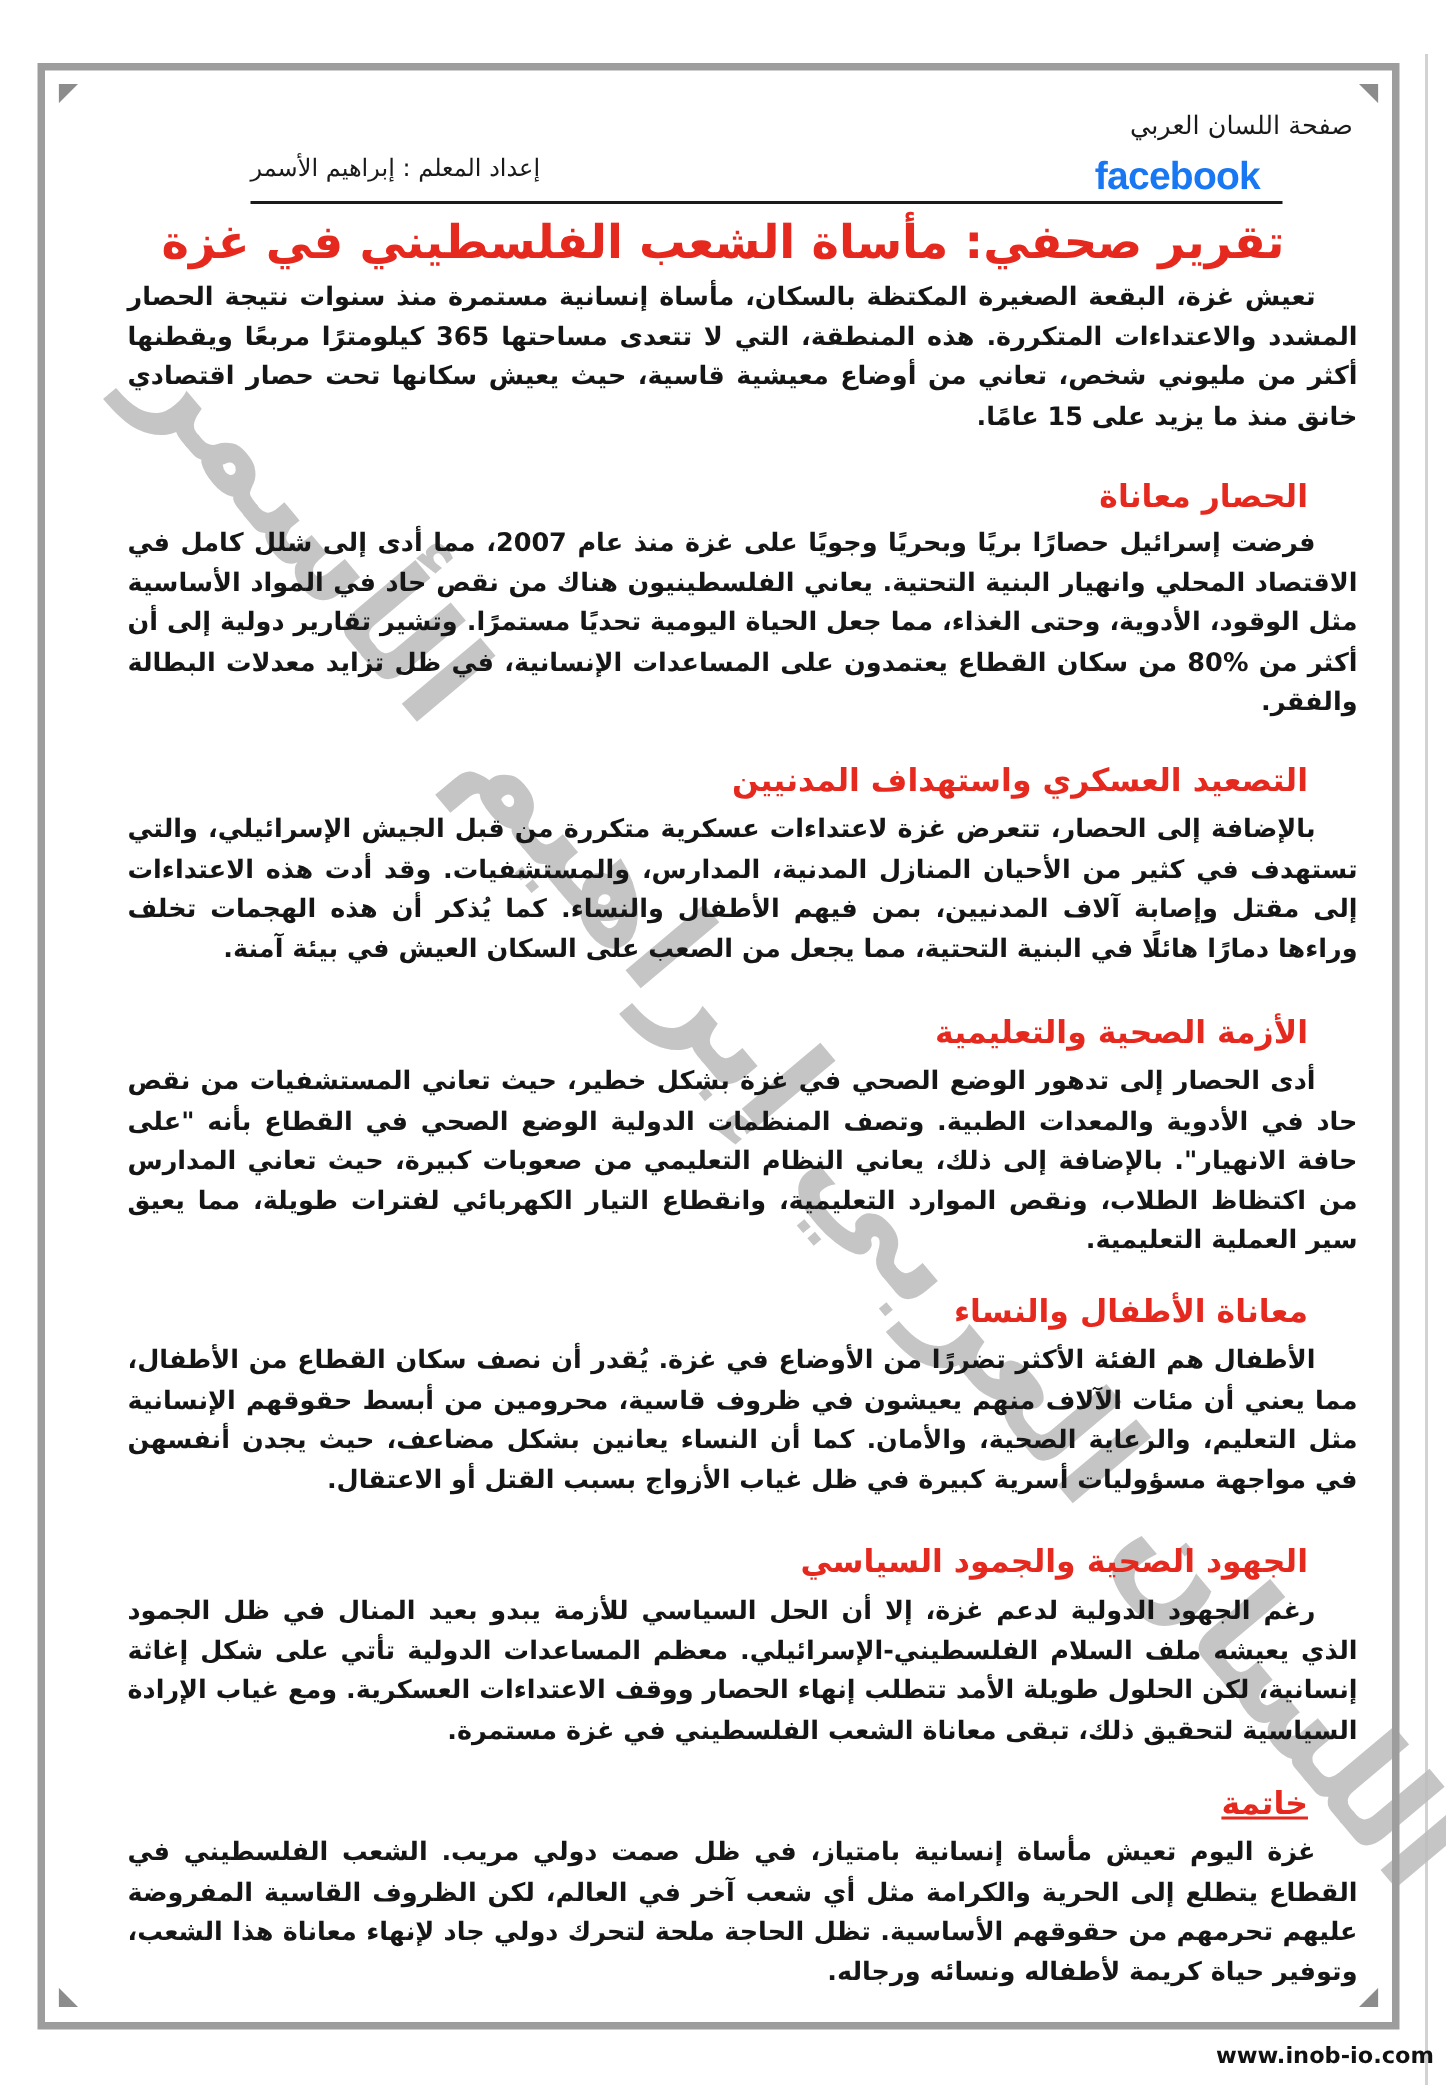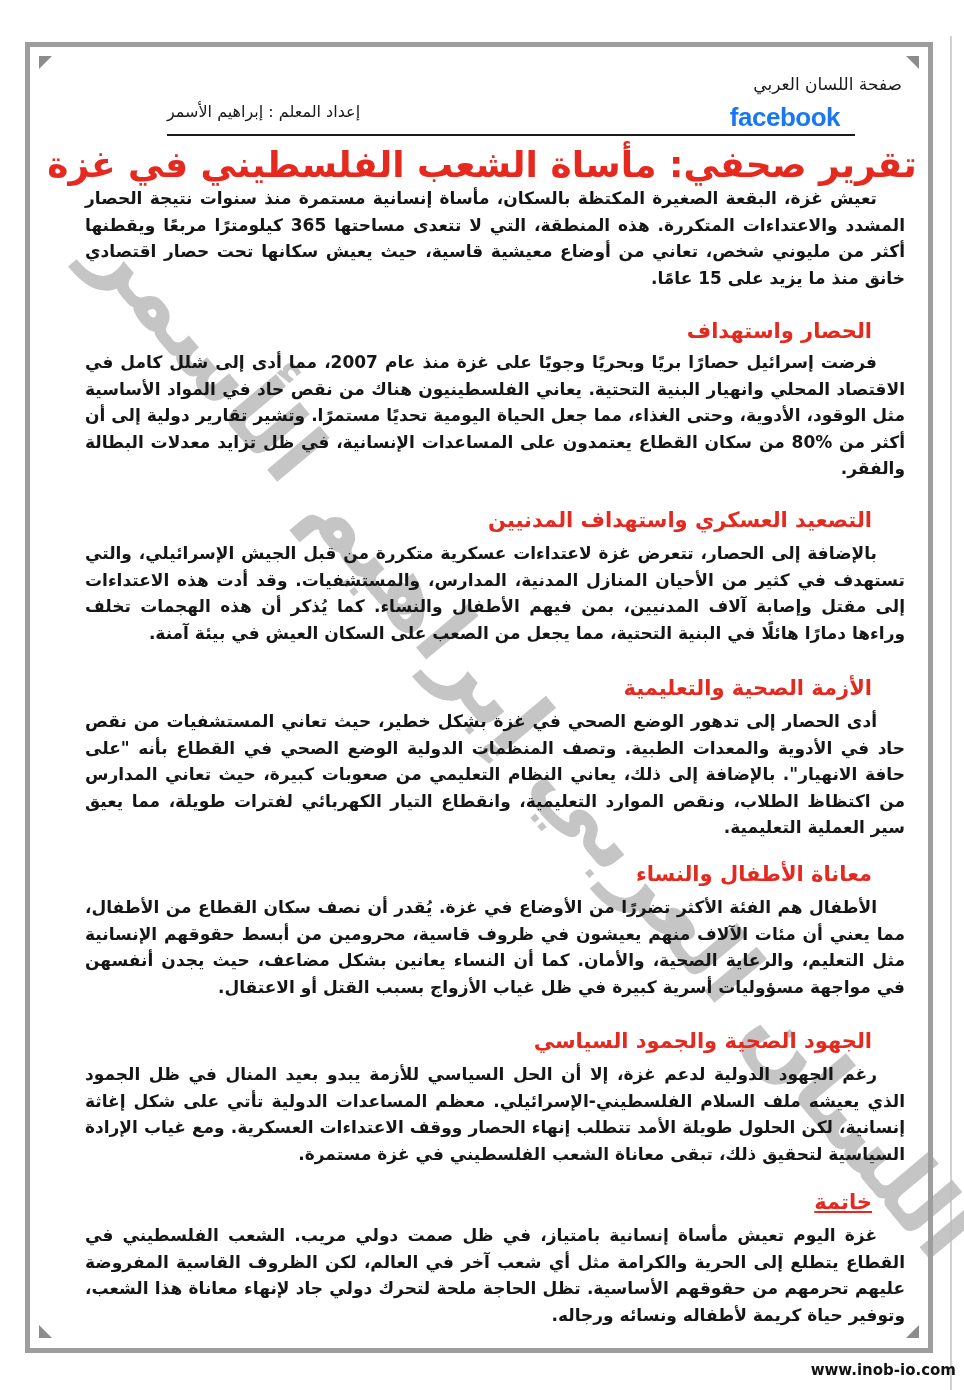--- a/index.html
+++ b/index.html
@@ -27,21 +27,21 @@
   }
 
   .layer{position:absolute;left:0;top:0;width:964px;height:1390px;z-index:2;}
 
   .site-name{position:absolute;top:52px;right:62px;font-size:17px;direction:rtl;color:#1a1a1a;margin-top:22px;}
   .fb-logo{position:absolute;top:88px;right:124px;font-size:26px;font-weight:bold;
            color:#1877f2;font-family:"Liberation Sans",sans-serif;letter-spacing:-0.5px;margin-top:14px;}
   .prep{position:absolute;top:102px;left:167px;font-size:16px;direction:rtl;color:#1a1a1a;text-align:center;}
   .divider{position:absolute;top:134px;left:167px;width:688px;height:2px;background:#1b1b1b;}
   .doc-title{position:absolute;top:144px;left:0;width:964px;text-align:center;direction:rtl;
-             font-size:36px;font-weight:bold;color:#e6291f;}
+             font-size:31px;font-weight:bold;color:#e6291f;}
 
   .para{position:absolute;left:85px;width:820px;direction:rtl;text-align:justify;
         font-size:17px;font-weight:bold;line-height:26.5px;text-indent:28px;color:#161616;}
   .heading{position:absolute;right:92px;direction:rtl;font-size:21px;font-weight:bold;color:#e6291f;}
 
   .p-intro{top:185px;}
   .h-1{top:319px;}  .p-1{top:349px;}
   .h-2{top:508px;margin-left:32px;}  .p-2{top:540px;}
   .h-3{top:676px;}  .p-3{top:708px;}
   .h-4{top:862px;margin-left:40px;}  .p-4{top:894px;}
@@ -62,21 +62,21 @@
 
   <div class="site-name">صفحة اللسان العربي</div>
   <div class="fb-logo">facebook</div>
   <div class="prep">إعداد المعلم : إبراهيم الأسمر</div>
   <div class="divider"></div>
 
   <div class="doc-title">تقرير صحفي: مأساة الشعب الفلسطيني في غزة</div>
 
   <div class="para p-intro">تعيش غزة، البقعة الصغيرة المكتظة بالسكان، مأساة إنسانية مستمرة منذ سنوات نتيجة الحصار المشدد والاعتداءات المتكررة. هذه المنطقة، التي لا تتعدى مساحتها 365 كيلومترًا مربعًا ويقطنها أكثر من مليوني شخص، تعاني من أوضاع معيشية قاسية، حيث يعيش سكانها تحت حصار اقتصادي خانق منذ ما يزيد على 15 عامًا.</div>
 
-  <div class="heading h-1">الحصار واستهداف</div>
+  <div class="heading h-1">الحصار معاناة</div>
   <div class="para p-1">فرضت إسرائيل حصارًا بريًا وبحريًا وجويًا على غزة منذ عام 2007، مما أدى إلى شلل كامل في الاقتصاد المحلي وانهيار البنية التحتية. يعاني الفلسطينيون هناك من نقص حاد في المواد الأساسية مثل الوقود، الأدوية، وحتى الغذاء، مما جعل الحياة اليومية تحديًا مستمرًا. وتشير تقارير دولية إلى أن أكثر من %80 من سكان القطاع يعتمدون على المساعدات الإنسانية، في ظل تزايد معدلات البطالة والفقر.</div>
 
   <div class="heading h-2">التصعيد العسكري واستهداف المدنيين</div>
   <div class="para p-2">بالإضافة إلى الحصار، تتعرض غزة لاعتداءات عسكرية متكررة من قبل الجيش الإسرائيلي، والتي تستهدف في كثير من الأحيان المنازل المدنية، المدارس، والمستشفيات. وقد أدت هذه الاعتداءات إلى مقتل وإصابة آلاف المدنيين، بمن فيهم الأطفال والنساء. كما يُذكر أن هذه الهجمات تخلف وراءها دمارًا هائلًا في البنية التحتية، مما يجعل من الصعب على السكان العيش في بيئة آمنة.</div>
 
   <div class="heading h-3">الأزمة الصحية والتعليمية</div>
   <div class="para p-3">أدى الحصار إلى تدهور الوضع الصحي في غزة بشكل خطير، حيث تعاني المستشفيات من نقص حاد في الأدوية والمعدات الطبية. وتصف المنظمات الدولية الوضع الصحي في القطاع بأنه "على حافة الانهيار". بالإضافة إلى ذلك، يعاني النظام التعليمي من صعوبات كبيرة، حيث تعاني المدارس من اكتظاظ الطلاب، ونقص الموارد التعليمية، وانقطاع التيار الكهربائي لفترات طويلة، مما يعيق سير العملية التعليمية.</div>
 
   <div class="heading h-4">معاناة الأطفال والنساء</div>
   <div class="para p-4">الأطفال هم الفئة الأكثر تضررًا من الأوضاع في غزة. يُقدر أن نصف سكان القطاع من الأطفال، مما يعني أن مئات الآلاف منهم يعيشون في ظروف قاسية، محرومين من أبسط حقوقهم الإنسانية مثل التعليم، والرعاية الصحية، والأمان. كما أن النساء يعانين بشكل مضاعف، حيث يجدن أنفسهن في مواجهة مسؤوليات أسرية كبيرة في ظل غياب الأزواج بسبب القتل أو الاعتقال.</div>

